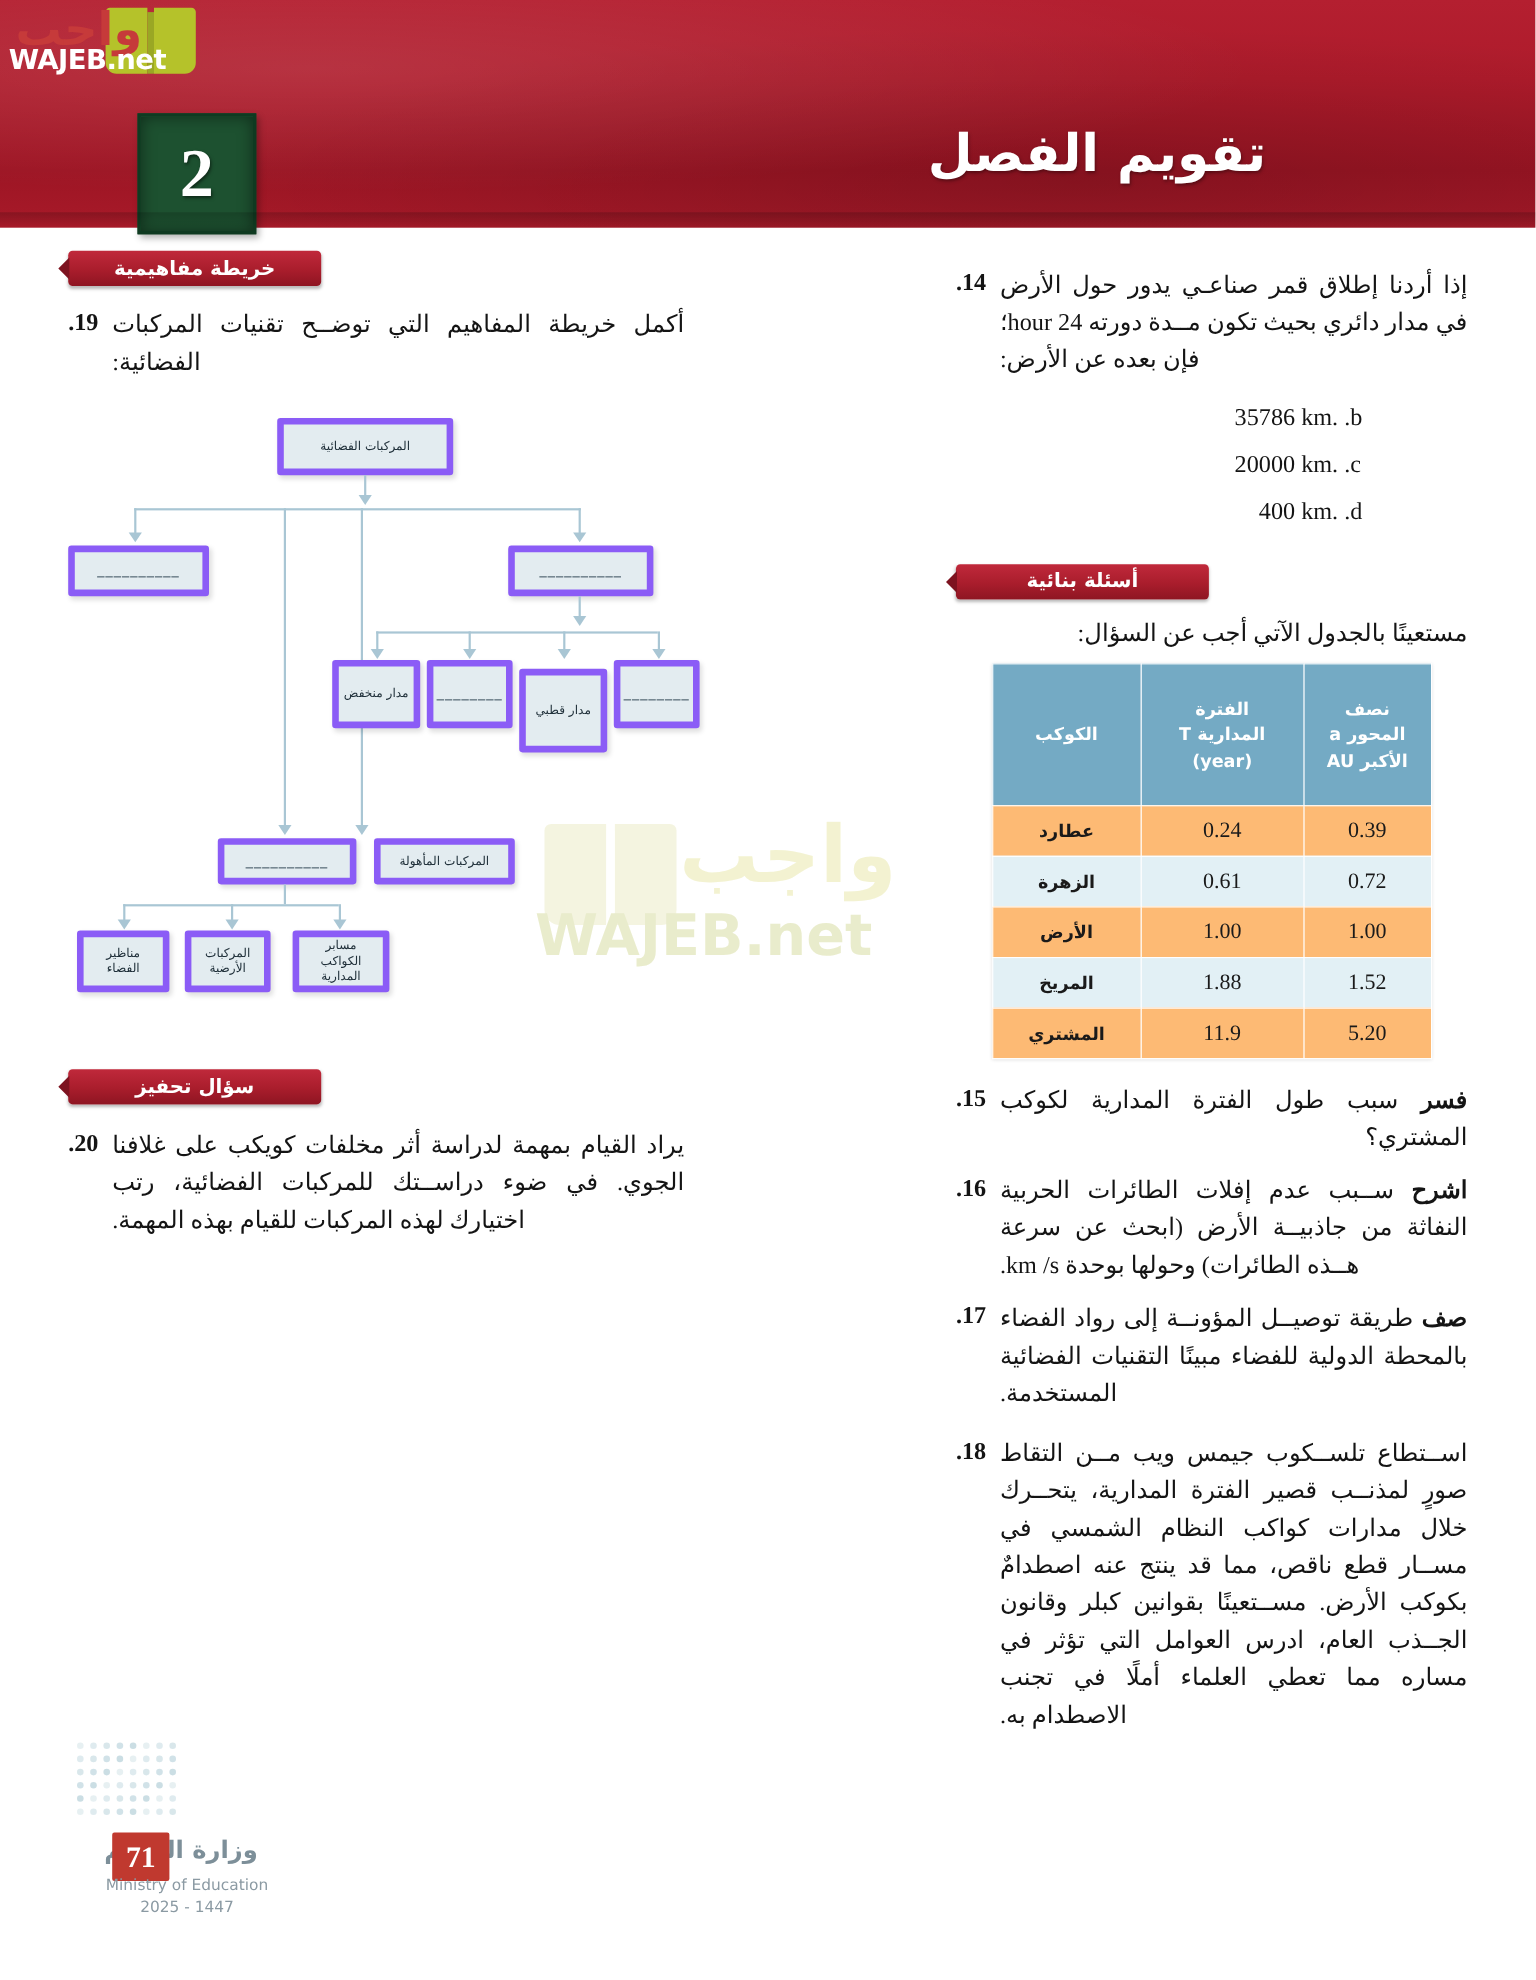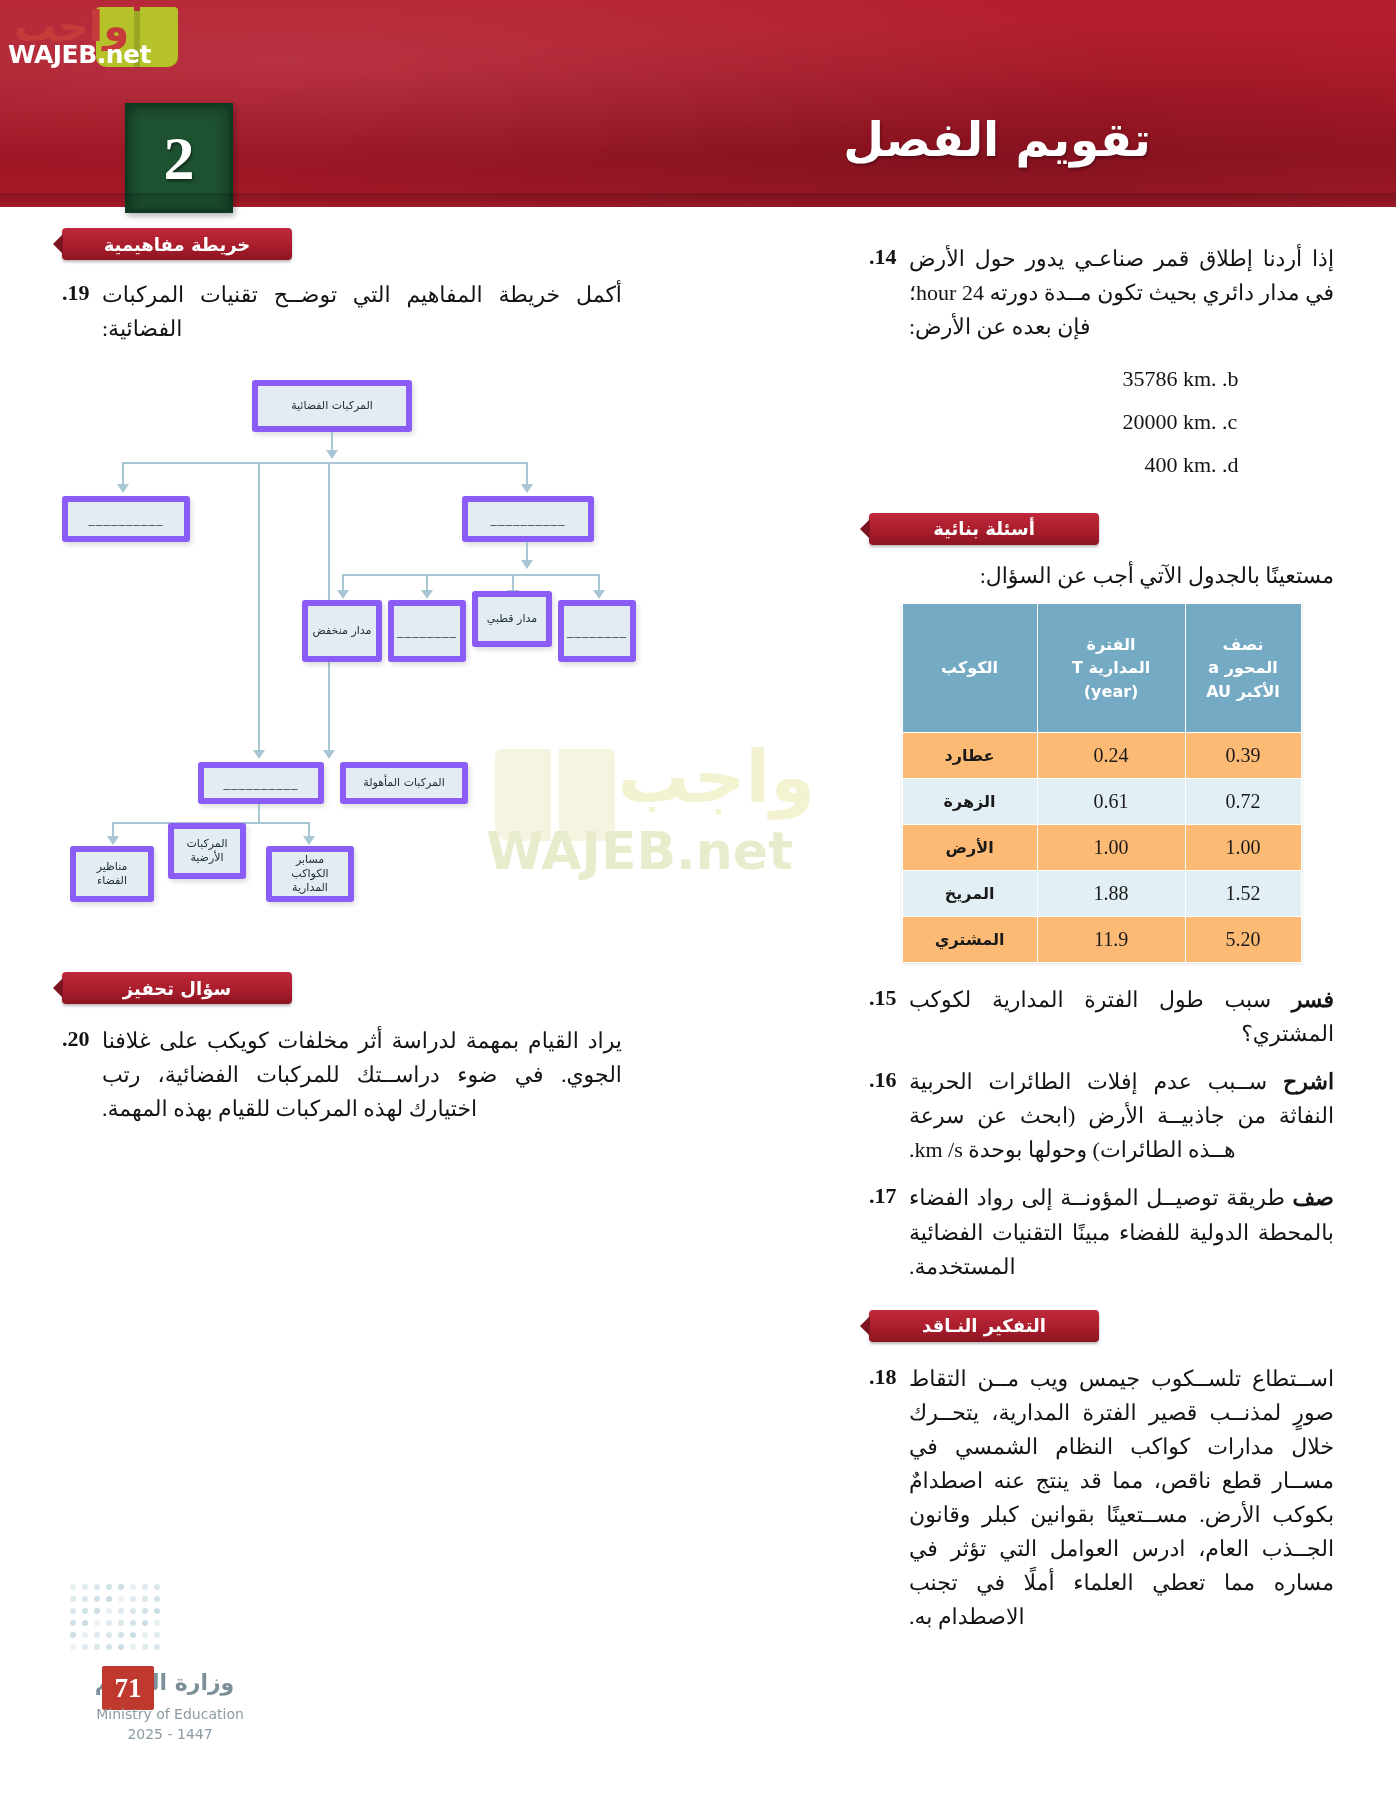--- a/index.html
+++ b/index.html
@@ -298,23 +298,20 @@
   <div class="q">
     <div class="body jn"><span class="b">اشرح</span><span> ســبب عدم إفلات الطائرات الحربية النفاثة من جاذبيــة الأرض (ابحث عن سرعة هــذه الطائرات) وحولها بوحدة km /s.</span></div>
     <div class="num">.16</div>
   </div>
 
   <div class="q">
     <div class="body jn"><span class="b">صف</span><span> طريقة توصيــل المؤونــة إلى رواد الفضاء بالمحطة الدولية للفضاء مبينًا التقنيات الفضائية المستخدمة.</span></div>
     <div class="num">.17</div>
   </div>
 
-  <div style="margin-top:26px;display:flex;justify-content:flex-end;">
-    <div class="pill" style="width:230px;">التفكير النـاقد</div>
-  </div>
 
   <div class="q" style="margin-top:20px">
     <div class="body jn">اســتطاع تلســكوب جيمس ويب مــن التقاط صورٍ لمذنــب قصير الفترة المدارية، يتحــرك خلال مدارات كواكب النظام الشمسي في مســار قطع ناقص، مما قد ينتج عنه اصطدامٌ بكوكب الأرض. مســتعينًا بقوانين كبلر وقانون الجــذب العام، ادرس العوامل التي تؤثر في مساره مما تعطي العلماء أملًا في تجنب الاصطدام به.</div>
     <div class="num">.18</div>
   </div>
 </div>
 
 <div class="col-left">
 
   <div style="display:flex;justify-content:flex-end;">
@@ -356,37 +353,37 @@
     <div class="arrow" style="left:275px;top:218px;"></div>
     <div class="ln v" style="left:364px;top:202px;height:20px;"></div>
     <div class="arrow" style="left:359px;top:218px;"></div>
     <div class="ln v" style="left:450px;top:202px;height:20px;"></div>
     <div class="arrow" style="left:445px;top:218px;"></div>
     <div class="ln v" style="left:536px;top:202px;height:20px;"></div>
     <div class="arrow" style="left:531px;top:218px;"></div>
 
     <div class="node" style="left:240px;top:228px;width:80px;height:62px;">مدار منخفض</div>
     <div class="node blank" style="left:326px;top:228px;width:78px;height:62px;">________</div>
-    <div class="node" style="left:410px;top:219px;width:80px;height:56px;">مدار قطبي</div>
+    <div class="node" style="left:410px;top:236px;width:80px;height:76px;">مدار قطبي</div>
     <div class="node blank" style="left:496px;top:228px;width:78px;height:62px;">________</div>
 
     <div class="node blank" style="left:136px;top:390px;width:126px;height:42px;">__________</div>
     <div class="node" style="left:278px;top:390px;width:128px;height:42px;">المركبات المأهولة</div>
 
     <div class="ln v" style="left:196px;top:432px;height:18px;"></div>
     <div class="ln h" style="left:50px;top:450px;width:196px;"></div>
     <div class="ln v" style="left:50px;top:450px;height:18px;"></div>
     <div class="arrow" style="left:45px;top:464px;"></div>
     <div class="ln v" style="left:148px;top:450px;height:18px;"></div>
     <div class="arrow" style="left:143px;top:464px;"></div>
     <div class="ln v" style="left:246px;top:450px;height:18px;"></div>
     <div class="arrow" style="left:241px;top:464px;"></div>
 
     <div class="node" style="left:8px;top:474px;width:84px;height:56px;">مناظير الفضاء</div>
-    <div class="node" style="left:106px;top:451px;width:78px;height:56px;">المركبات الأرضية</div>
+    <div class="node" style="left:106px;top:474px;width:78px;height:56px;">المركبات الأرضية</div>
     <div class="node" style="left:204px;top:474px;width:88px;height:56px;">مسابر الكواكب المدارية</div>
   </div>
 
   <div style="margin-top:80px;display:flex;justify-content:flex-end;text-align:center;">
     <div class="pill" style="width:230px;">سؤال تحفيز</div>
   </div>
 
   <div class="q" style="margin-top:20px">
     <div class="body jn">يراد القيام بمهمة لدراسة أثر مخلفات كويكب على غلافنا الجوي. في ضوء دراســتك للمركبات الفضائية، رتب اختيارك لهذه المركبات للقيام بهذه المهمة.</div>
     <div class="num">.20</div>

